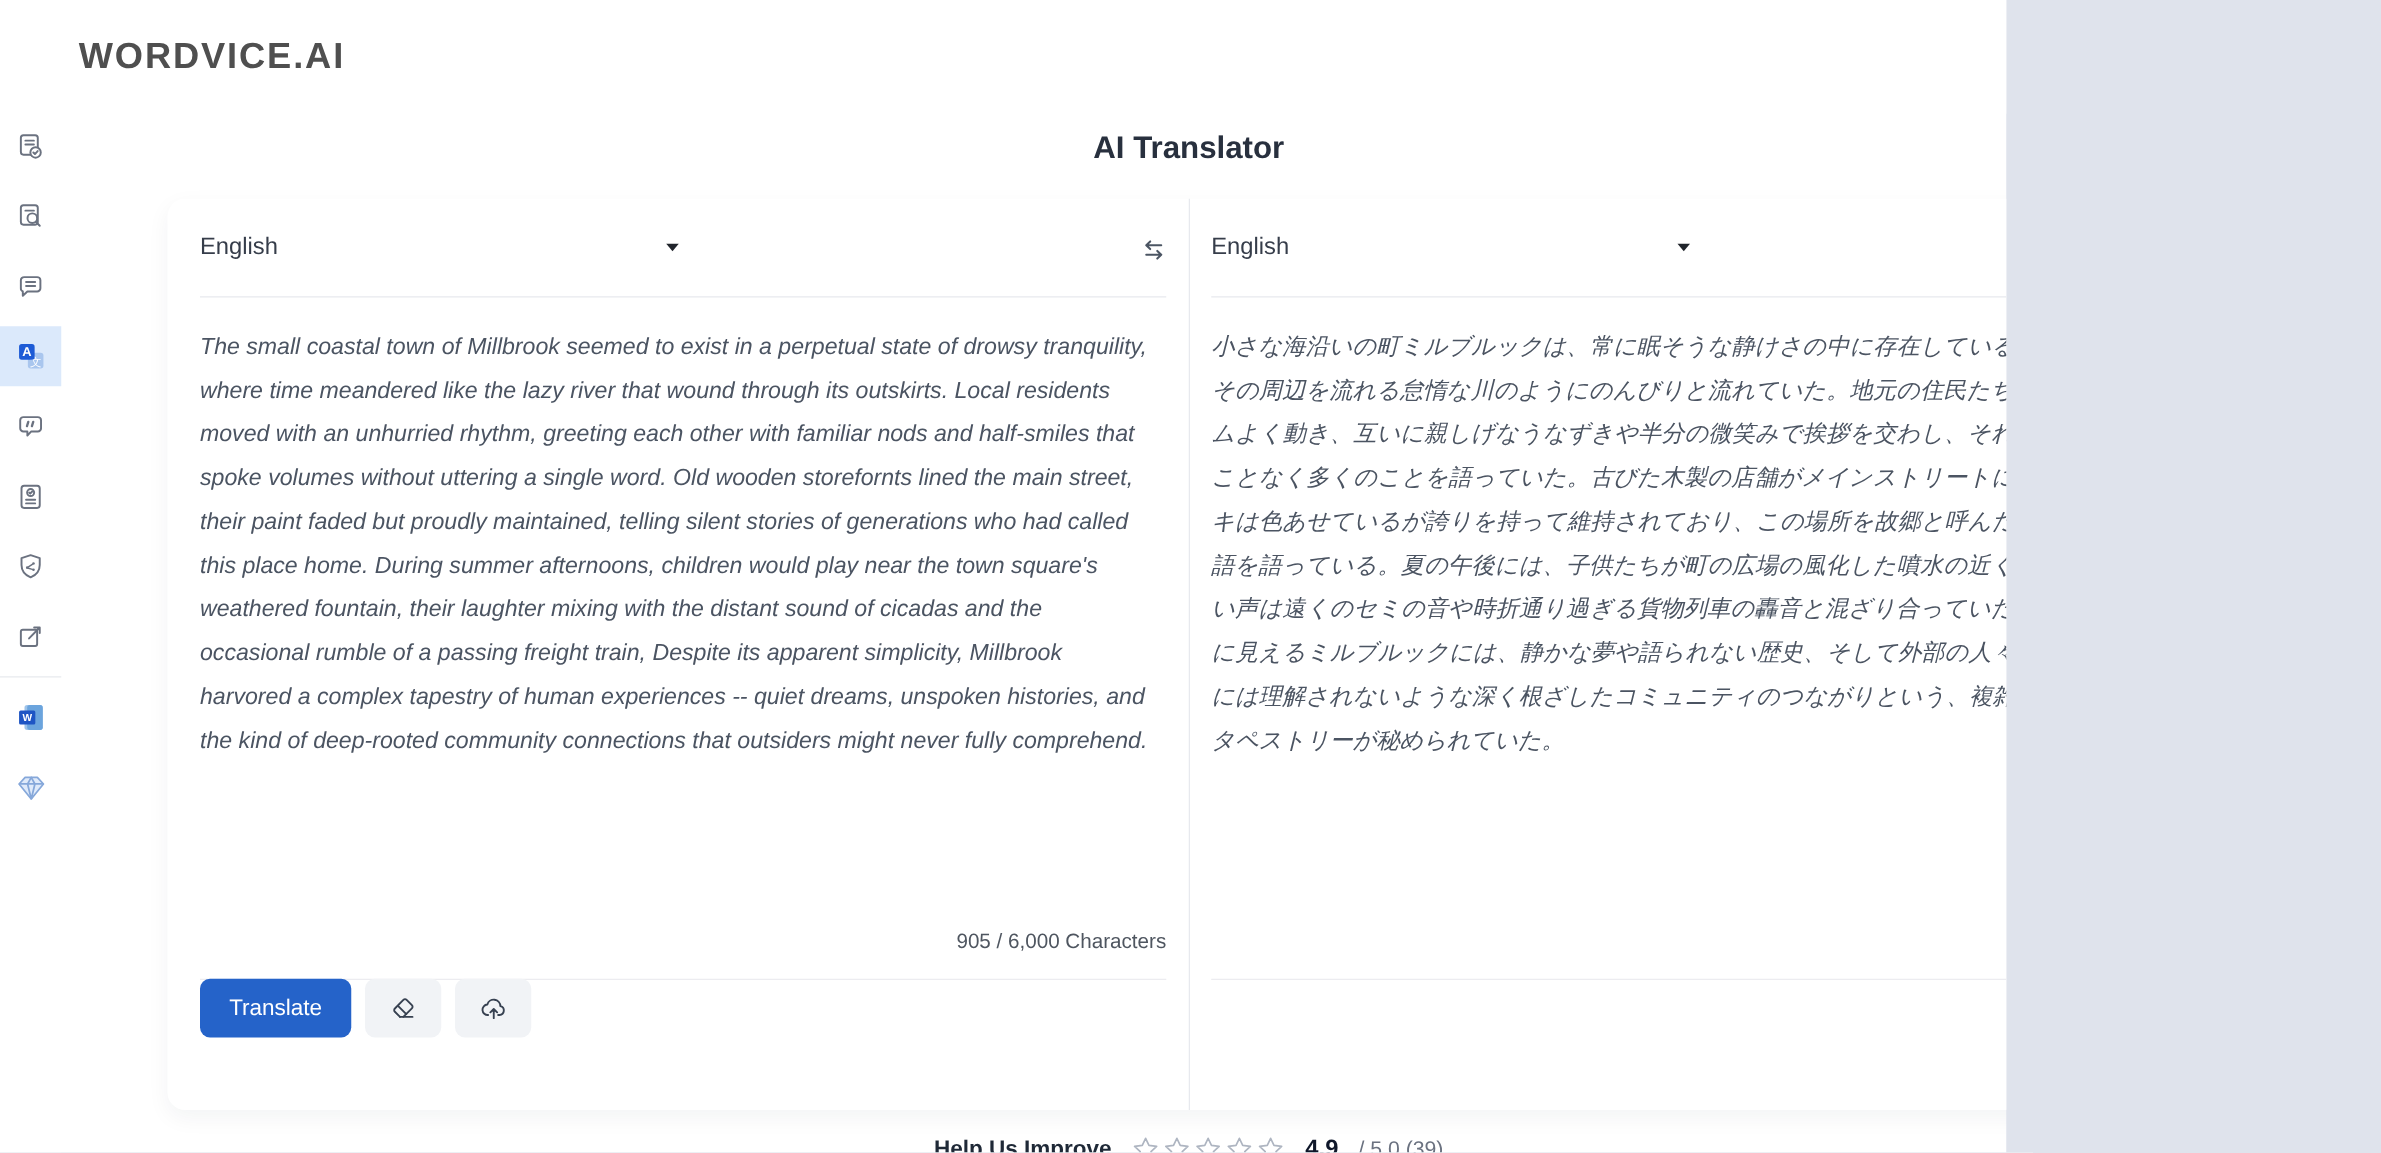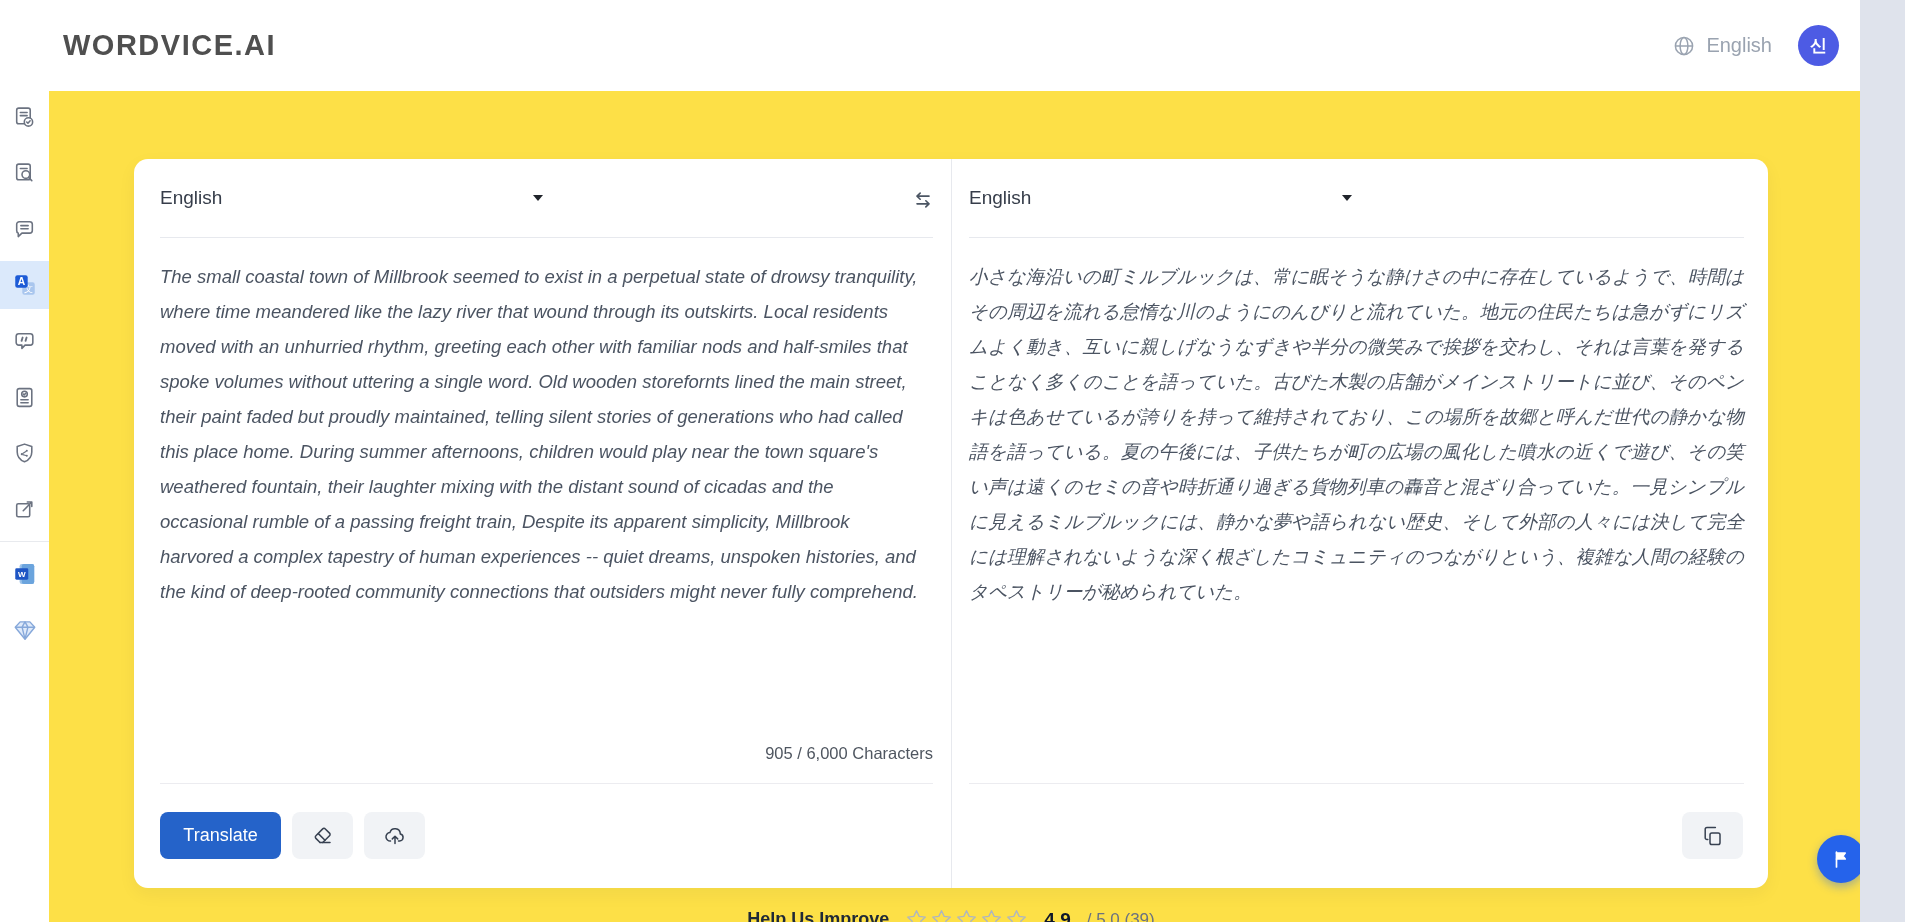--- a/index.html
+++ b/index.html
@@ -1,19 +1,19 @@
 <!DOCTYPE html>
 <html><head>
 <meta charset="utf-8">
 <style>
   * { margin:0; padding:0; box-sizing:border-box; }
   html,body { background:#dfe3ec; }
   #app {
-    position:relative; width:1860px; height:922px; overflow:hidden;
-    background:#fde047; font-family:"Liberation Sans","DejaVu Sans",sans-serif;
+    position:relative; width:1605px; height:922px; overflow:hidden;
+    background:#ffffff; font-family:"Liberation Sans","DejaVu Sans",sans-serif;
   }
   
   .header {
     position:absolute; left:0; top:0; width:1905px; height:91px; background:#ffffff;
     display:flex; align-items:center; justify-content:space-between; padding:0 66px 0 63px;
   }
   .logo { font-size:29px; font-weight:700; letter-spacing:1.5px; color:#4f4f4f; }
   .header-right { display:flex; align-items:center; gap:26px; }
   .lang-switch { display:flex; align-items:center; gap:10px; cursor:pointer; }
   .lang-switch span { font-size:20px; color:#9aa3b0; }
@@ -65,21 +65,21 @@
   .text-block {
     position:absolute; top:100px; font-size:18.5px; line-height:35px; color:#4b5462;
     text-align:justify; outline:none;font-style:italic;
   }
   .src .text-block { left:26px; width:765px; text-align:left; }
   .tgt .text-block { left:17px; width:775px; }
   .char-count { position:absolute; top:585px; right:18px; font-size:16.5px; color:#4f5660; }
   .footer-divider { position:absolute; top:624px; height:1px; background:#ececf0; }
   .src .footer-divider { left:26px; width:773px; }
   .tgt .footer-divider { left:17px; width:775px; }
-  .btn-row { position:absolute; left:26px; top:653px; display:flex; gap:11px; }
+  .btn-row { position:absolute; left:26px; top:624px; display:flex; gap:11px; }
   .btn-translate {
     width:121px; height:47px; background:#2563c9; color:#fff; border:none; border-radius:8px;
     font-size:18px; font-family:inherit; cursor:pointer;
   }
   .btn-gray {
     width:61px; height:47px; background:#f1f3f6; border:none; border-radius:8px;
     display:flex; align-items:center; justify-content:center; cursor:pointer;
   }
   .btn-copy { position:absolute; left:730px; top:653px; }
   .swap {
@@ -194,20 +194,21 @@
       </svg>
     </div>
     <div class="side-item">
       <svg width="26" height="26" viewBox="0 0 24 24" fill="none" stroke="#86a8da" stroke-width="1.3" stroke-linejoin="round">
         <path d="M7.5 4.5h9L21 9.4 12 20.5 3 9.4Z" fill="#dfeafa"></path>
         <path d="M3 9.4h18M9.3 9.4L12 4.5l2.7 4.9M12 20.5L9.3 9.4M12 20.5l2.7-11.1"></path>
       </svg>
     </div>
   </div>
 
+  <div class="page-title">AI Translator</div>
 
   <div class="card">
 
     <div class="panel src">
       <div class="lang-row">
         <div class="dropdown">
           <span class="lbl">English</span>
           <span class="caret"></span>
         </div>
       </div>

